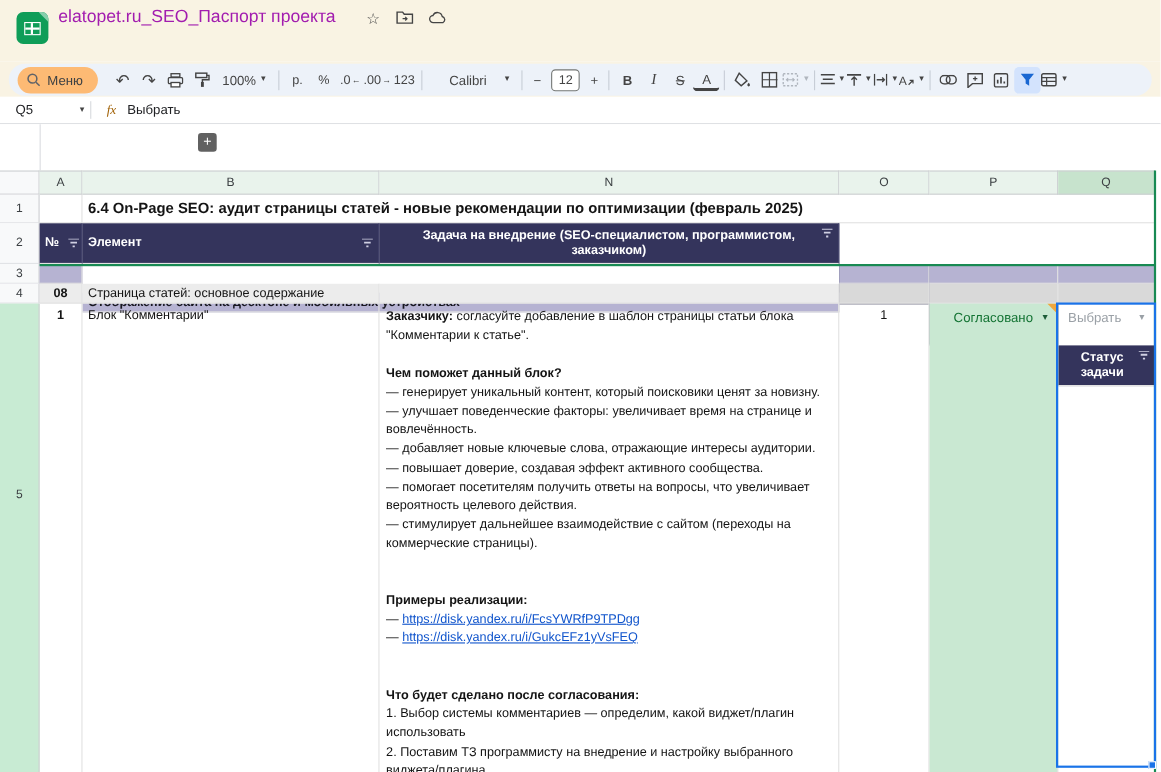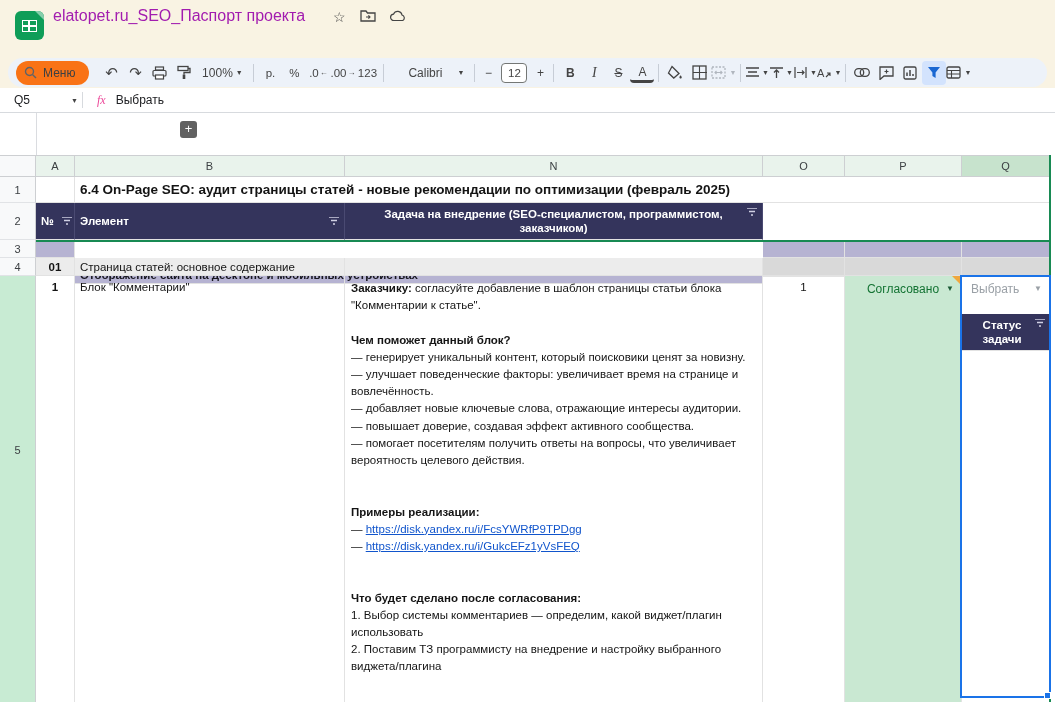--- a/index.html
+++ b/index.html
@@ -16,33 +16,33 @@
   #doc-title { position:absolute; left:53px; top:7px; font-size:16px; color:#a21caf; }
   .title-icons { position:absolute; top:9px; font-size:14px; color:#444; display:flex; gap:14px; }
   #menubar { position:absolute; left:51px; top:31px; display:flex; gap:18px; font-size:13px; color:#202124; }
   #menubar span { cursor:default; }
 
   
   #toolbar { position:absolute; left:8px; top:58px; width:1039px; height:29px; background:#edf2f9; border-radius:15px; display:flex; align-items:center; font-size:12px; color:#444; }
   .tb { display:flex; align-items:center; justify-content:center; height:24px; min-width:24px; border-radius:4px; color:#444; }
   .tb svg { display:block; }
   .tsep { width:1px; height:18px; background:#c7cdd6; margin:0 4px; }
-  #tb-search { display:flex; align-items:center; gap:6px; background:#f97316; border-radius:12px; height:24px; padding:0 14px 0 8px; margin-left:8px; color:#3c4043; }
+  #tb-search { display:flex; align-items:center; gap:6px; background:#fdba74; border-radius:12px; height:24px; padding:0 14px 0 8px; margin-left:8px; color:#3c4043; }
   .caret { font-size:7px; color:#444; margin-left:3px; }
   #font-size-box { width:26px; height:20px; border:1px solid #747775; border-radius:4px; background:#fff; text-align:center; line-height:18px; font-size:11.5px; margin:0 4px; }
   .tb.active { background:#d3e3fd; }
   .tb.disabled { color:#b0b6be; }
   .smalltxt { font-size:11.5px; }
   .decarrow { font-size:8px; margin-left:1px; }
 
   
   #formulabar { position:absolute; left:0; top:88px; width:1055px; height:25px; background:#fff; border-bottom:1px solid #d7dade; display:flex; align-items:center; }
   #namebox { width:78px; padding-left:14px; font-size:12px; color:#202124; display:flex; align-items:center; justify-content:space-between; }
   #fx-sep { width:1px; height:16px; background:#d7dade; margin:0 8px 0 4px; }
-  #fx-label { font-family:"Liberation Serif",serif; font-style:italic; color:#ec4899; font-size:12px; margin:0 10px 0 6px; }
+  #fx-label { font-family:"Liberation Serif",serif; font-style:italic; color:#a16207; font-size:12px; margin:0 10px 0 6px; }
   #formula-value { font-size:12px; color:#202124; }
 
   
   #sheet { position:absolute; left:0; top:113px; width:1055px; height:589px; background:#fff; }
   .colhead { position:absolute; top:42px; height:22px; border-right:1px solid #cdcfd2; border-top:1px solid #cdcfd2; border-bottom:1px solid #cdcfd2; background:#e9f3ec; font-size:11px; color:#3c4043; display:flex; align-items:center; justify-content:center; }
   .colhead.sel { background:#c7e3cd; }
   #corner { position:absolute; left:0; top:42px; width:36px; height:22px; background:#f8f9fa; border-right:1px solid #cdcfd2; border-top:1px solid #cdcfd2; border-bottom:1px solid #cdcfd2; }
   .rowhead { position:absolute; left:0; width:36px; background:#f8f9fa; border-right:1px solid #cdcfd2; border-bottom:1px solid #e1e3e6; font-size:11px; color:#3c4043; display:flex; align-items:center; justify-content:center; }
   .rowhead.sel { background:#c8ebd3; align-items:flex-start; }
   #groupband { position:absolute; left:0; top:0; width:1055px; height:42px; background:#fff; }
@@ -315,38 +315,39 @@
       </svg>
   </div>
   <div id="filter-underline" style="top:127px;"></div>
 
   <div class="cell lav" style="left:36px;top:127px;width:39px;height:18px;"></div>
   <div class="cell lav" style="left:75px;top:127px;width:688px;height:18px;font-weight:bold;display:flex;align-items:center;padding-left:5px;color:#17171f;margin-top:26px;">Отображение сайта на десктопе и мобильных устройствах</div>
   <div class="cell lav" style="left:763px;top:127px;width:82px;height:18px;"></div>
   <div class="cell lav" style="left:845px;top:127px;width:117px;height:18px;"></div>
   <div class="cell lav" style="left:962px;top:127px;width:88px;height:18px;border-right:none;"></div>
 
-  <div class="cell gray1" style="left:36px;top:145px;width:39px;height:18px;font-weight:bold;display:flex;align-items:center;justify-content:center;">01</div>
+  <div class="cell gray1" style="left:36px;top:145px;width:39px;height:18px;font-weight:bold;display:flex;align-items:center;justify-content:center;">08</div>
   <div class="cell gray1" style="left:75px;top:145px;width:270px;height:18px;display:flex;align-items:center;padding-left:5px;">Страница статей: основное содержание</div>
   <div class="cell gray1" style="left:345px;top:145px;width:418px;height:18px;"></div>
   <div class="cell gray2" style="left:763px;top:145px;width:82px;height:18px;"></div>
   <div class="cell gray2" style="left:845px;top:145px;width:117px;height:18px;"></div>
   <div class="cell gray2" style="left:962px;top:145px;width:88px;height:18px;border-right:none;"></div>
 
   <div class="cell num-cell" style="left:36px;top:163px;width:39px;height:426px;border-bottom:none;font-weight:bold;">1</div>
   <div class="cell" style="left:75px;top:163px;width:270px;height:426px;border-bottom:none;padding:5px 5px 0 5px;">Блок "Комментарии"</div>
   <div class="cell" id="task-cell" style="left:345px;top:163px;width:418px;height:426px;border-bottom:none;">
       <div><span class="b">Заказчику:</span><span> согласуйте добавление в шаблон страницы статьи блока "Комментарии к статье".</span></div>
       <div class="gap"></div>
       <div><span class="b">Чем поможет данный блок?</span></div>
       <div>— генерирует уникальный контент, который поисковики ценят за новизну.</div>
       <div>— улучшает поведенческие факторы: увеличивает время на странице и вовлечённость.</div>
       <div>— добавляет новые ключевые слова, отражающие интересы аудитории.</div>
       <div>— повышает доверие, создавая эффект активного сообщества.</div>
       <div>— помогает посетителям получить ответы на вопросы, что увеличивает вероятность целевого действия.</div>
+      <div>— стимулирует дальнейшее взаимодействие с сайтом (переходы на коммерческие страницы).</div>
       <div class="gap"></div>
       <div class="gap"></div>
       <div><span class="b">Примеры реализации:</span></div>
       <div><span>— </span><a href="#">https://disk.yandex.ru/i/FcsYWRfP9TPDgg</a></div>
       <div><span>— </span><a href="#">https://disk.yandex.ru/i/GukcEFz1yVsFEQ</a></div>
       <div class="gap"></div>
       <div class="gap"></div>
       <div><span class="b">Что будет сделано после согласования:</span></div>
       <div>1. Выбор системы комментариев — определим, какой виджет/плагин использовать</div>
       <div>2. Поставим ТЗ программисту на внедрение и настройку выбранного виджета/плагина</div>

